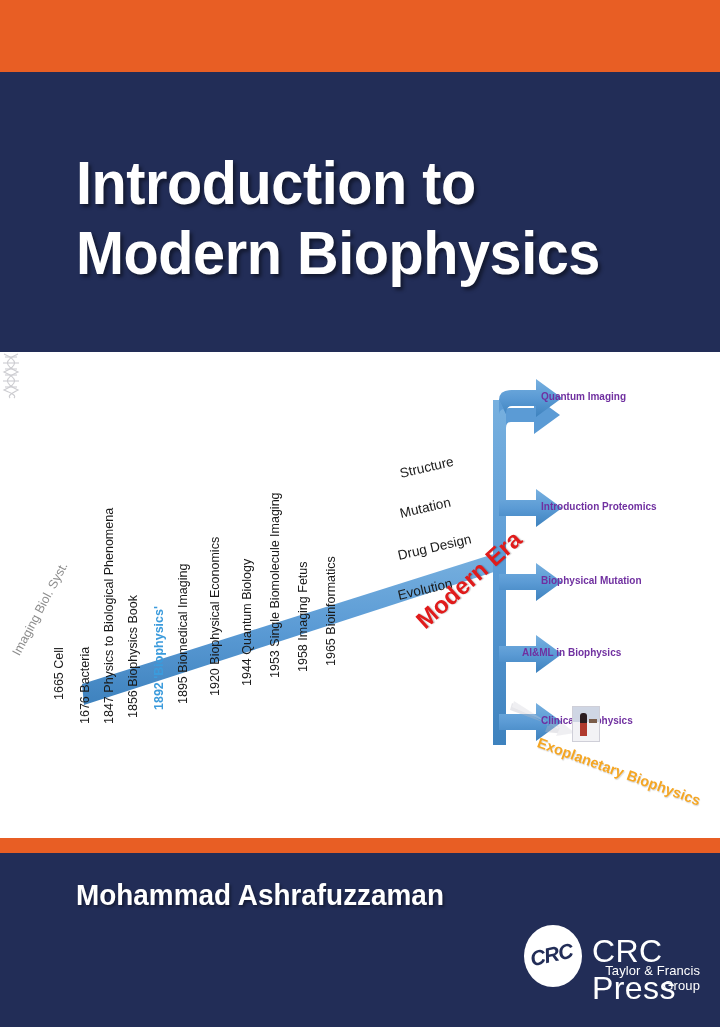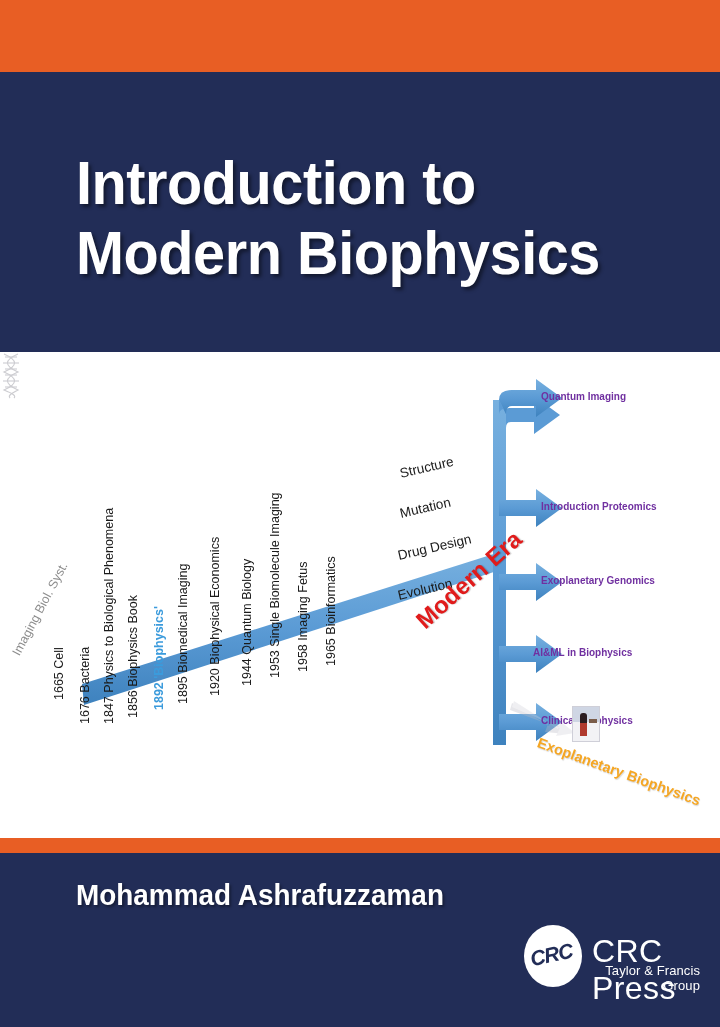--- a/index.html
+++ b/index.html
@@ -214,22 +214,22 @@
 
     <div class="slant-label" style="left:400px;top:114px;">Structure</div>
     <div class="slant-label" style="left:400px;top:154px;">Mutation</div>
     <div class="slant-label" style="left:398px;top:196px;">Drug Design</div>
     <div class="slant-label" style="left:398px;top:236px;">Evolution</div>
 
     <div class="modern-era">Modern Era</div>
 
     <div class="arrow-label" style="left:541px;top:39px;">Quantum Imaging</div>
     <div class="arrow-label" style="left:541px;top:149px;">Introduction Proteomics</div>
-    <div class="arrow-label" style="left:541px;top:223px;">Exoplanetary Genomics</div>
-    <div class="arrow-label" style="left:533px;top:295px;">AI&amp;ML in Biophysics</div>
+    <div class="arrow-label" style="left:541px;top:223px;">Biophysical Mutation</div>
+    <div class="arrow-label" style="left:522px;top:295px;">AI&amp;ML in Biophysics</div>
     <div class="arrow-label" style="left:541px;top:363px;">Clinical Biophysics</div>
 
     <div class="exo-thumb">
       <div class="sky"></div>
         <div class="ground"></div>
       <div class="figure-dark"></div>
         <div class="figure-red"></div>
         <div class="blot"></div>
     </div>
     <div class="exo-label">Exoplanetary Biophysics</div>

